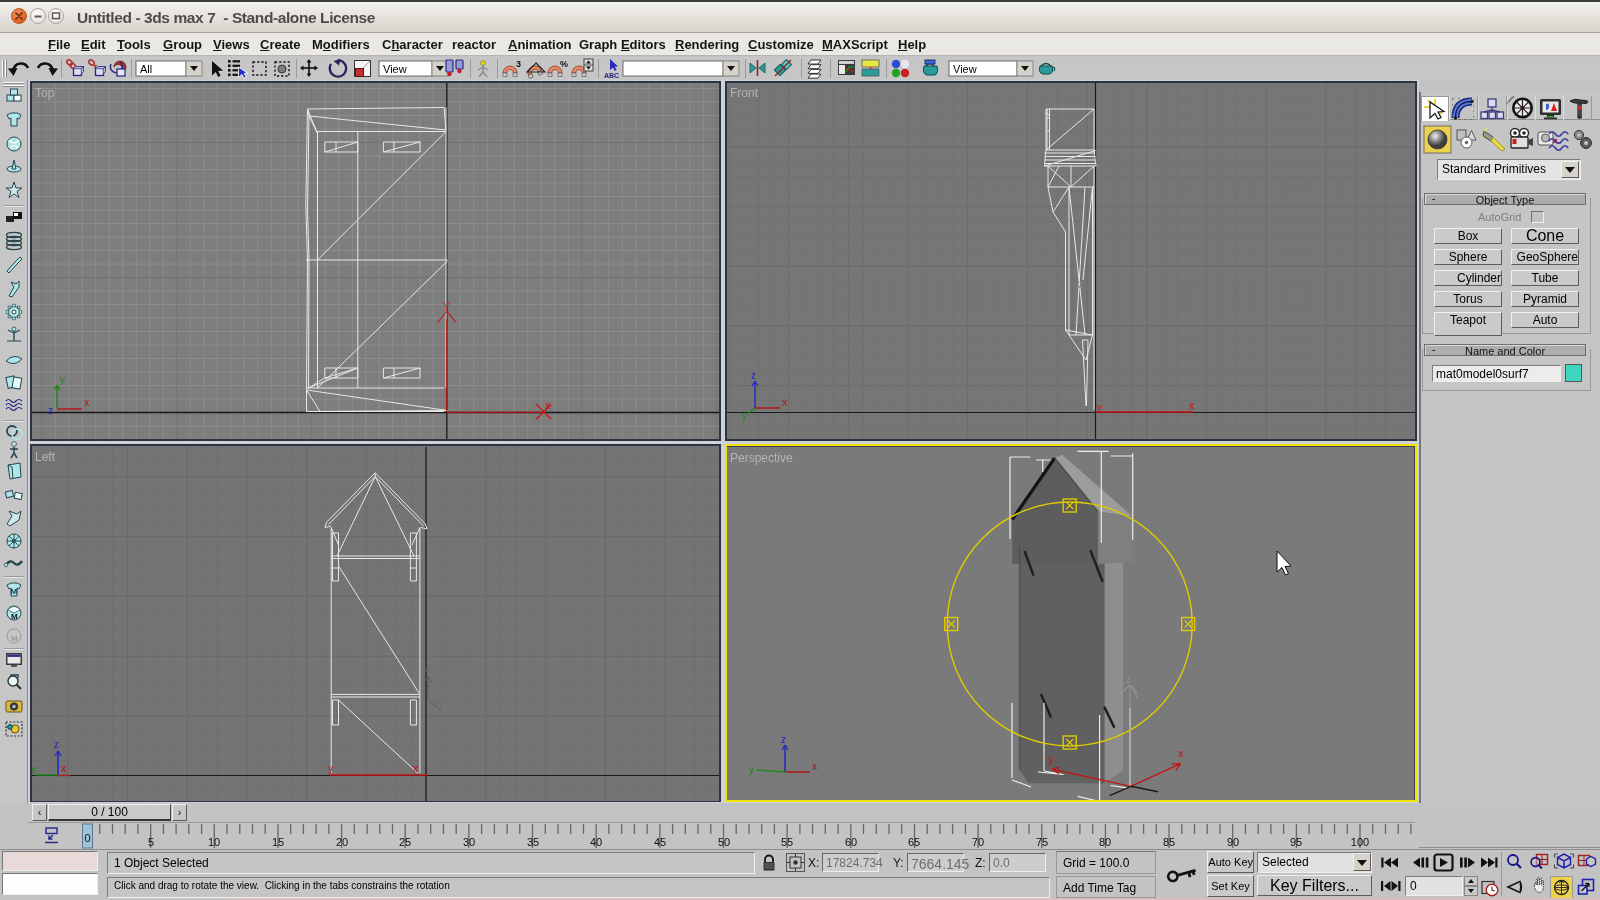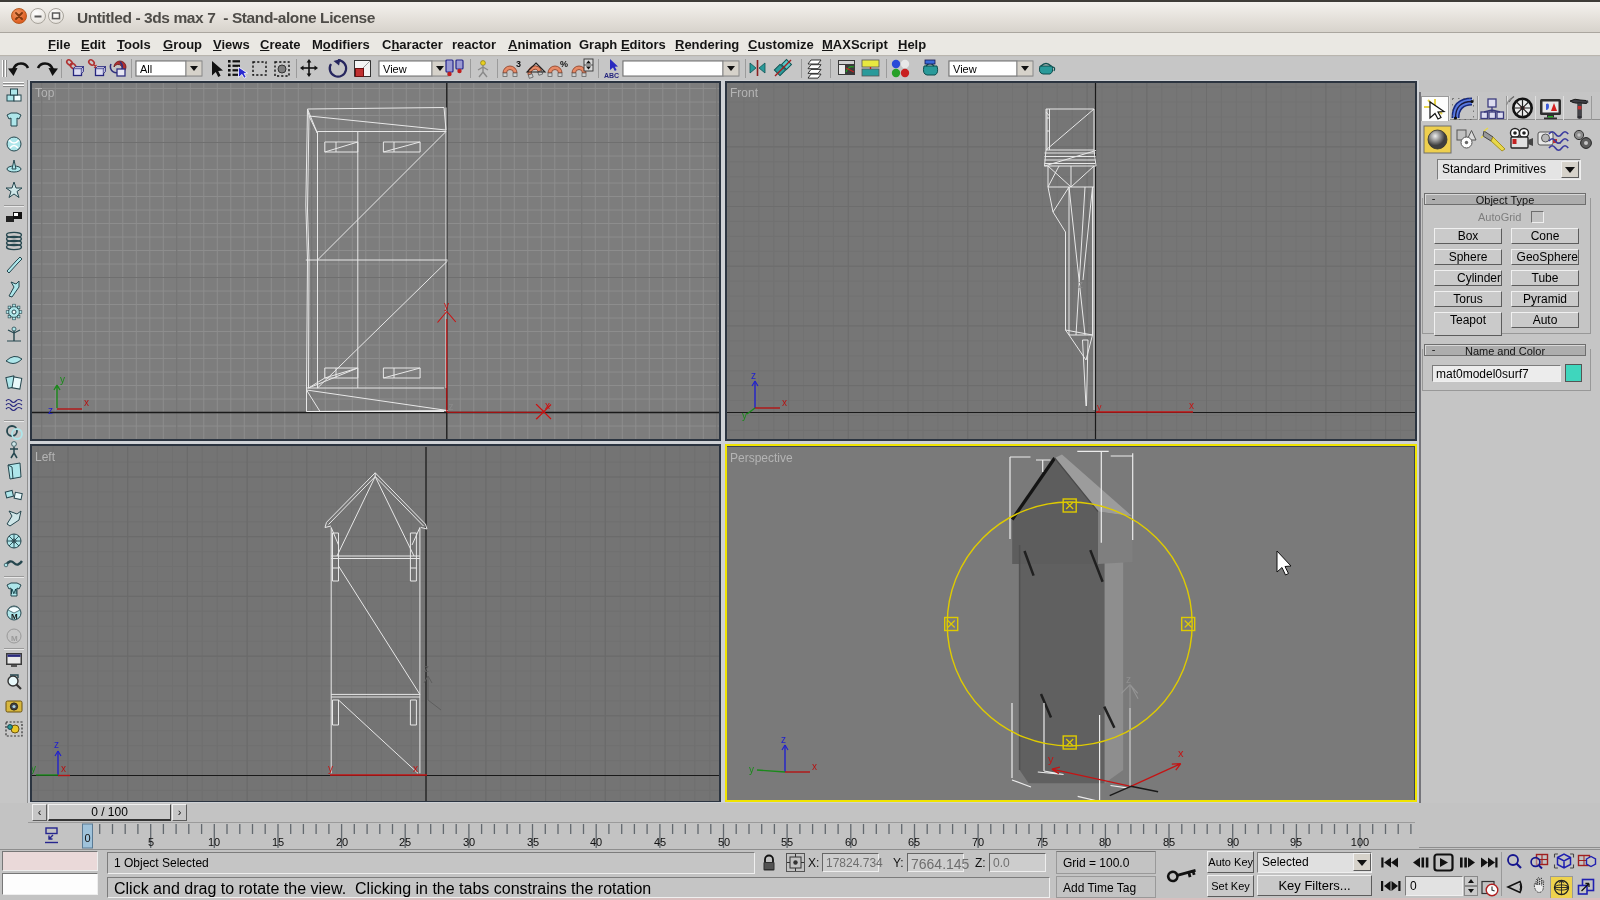--- a/index.html
+++ b/index.html
@@ -621,21 +621,21 @@
 <div style="position:absolute;left:1px;top:257px;width:169px;height:42px;border:1px solid #989898;border-top:none"></div>
 <div style="position:absolute;left:3px;top:101px;width:162px;height:12px;background:#adadad;border:1px solid #6e6e6e;box-shadow:inset 1px 1px 0 #d8d8d8"></div>
 <div style="position:absolute;left:8px;top:101px;width:9px;height:11px;font-size:11px;color:#111;line-height:10px;text-align:center">-</div>
 <div style="position:absolute;left:3px;top:102px;width:162px;text-align:center;font-size:11px;color:#111">Object Type</div>
 <div style="position:absolute;left:3px;top:251.5px;width:162px;height:12px;background:#adadad;border:1px solid #6e6e6e;box-shadow:inset 1px 1px 0 #d8d8d8"></div>
 <div style="position:absolute;left:8px;top:251.5px;width:9px;height:11px;font-size:11px;color:#111;line-height:10px;text-align:center">-</div>
 <div style="position:absolute;left:3px;top:252.5px;width:162px;text-align:center;font-size:11px;color:#111">Name and Color</div>
 <div style="position:absolute;left:57px;top:119px;font-size:11px;color:#7e7e7e">AutoGrid</div>
 <div style="position:absolute;left:110px;top:119px;width:13px;height:12px;background:#c2c2c2;border-top:1px solid #6e6e6e;border-left:1px solid #6e6e6e;border-right:1px solid #efefef;border-bottom:1px solid #efefef"></div>
 <div class="raised" style="position:absolute;left:13px;top:136px;width:68px;height:16px;font-size:12px;color:#000;text-align:center;line-height:14px;background:#cacaca">Box</div>
-<div class="raised" style="position:absolute;left:90px;top:136px;width:68px;height:16px;font-size:12px;color:#000;text-align:center;line-height:14px;background:#cacaca">Cone</div>
+<div class="raised" style="position:absolute;left:90px;top:136px;width:68px;height:16px;font-size:16px;color:#000;text-align:center;line-height:14px;background:#cacaca">Cone</div>
 <div class="raised" style="position:absolute;left:13px;top:157px;width:68px;height:16px;font-size:12px;color:#000;text-align:center;line-height:14px;background:#cacaca">Sphere</div>
 <div class="raised" style="position:absolute;left:90px;top:157px;width:68px;height:16px;font-size:12px;color:#000;text-align:right;line-height:14px;background:#cacaca">GeoSphere</div>
 <div class="raised" style="position:absolute;left:13px;top:178px;width:68px;height:16px;font-size:12px;color:#000;text-align:right;line-height:14px;background:#cacaca">Cylinder</div>
 <div class="raised" style="position:absolute;left:90px;top:178px;width:68px;height:16px;font-size:12px;color:#000;text-align:center;line-height:14px;background:#cacaca">Tube</div>
 <div class="raised" style="position:absolute;left:13px;top:199px;width:68px;height:16px;font-size:12px;color:#000;text-align:center;line-height:14px;background:#cacaca">Torus</div>
 <div class="raised" style="position:absolute;left:90px;top:199px;width:68px;height:16px;font-size:12px;color:#000;text-align:center;line-height:14px;background:#cacaca">Pyramid</div>
 <div class="raised" style="position:absolute;left:13px;top:220px;width:68px;height:24px;font-size:12px;color:#000;text-align:center;line-height:14px;background:#cacaca">Teapot</div>
 <div class="raised" style="position:absolute;left:90px;top:220px;width:68px;height:16px;font-size:12px;color:#000;text-align:center;line-height:14px;background:#cacaca">Auto</div>
 <div class="sunken" style="position:absolute;left:11px;top:273px;width:129px;height:17px;background:#ececec"></div>
 <div style="position:absolute;left:15px;top:275px;font-size:12px;color:#000">mat0model0surf7</div>
@@ -678,21 +678,21 @@
       </g>
       <rect x="82.5" y="1" width="10" height="24" fill="#9fc2da" stroke="#5a7a94"></rect>
       <text x="87.5" y="19" font-size="11" fill="#111" text-anchor="middle">0</text>
     </svg>
 <div style="position:absolute;left:0;top:46px;width:1600px;height:1px;background:#8e8e8e"></div>
 <div style="position:absolute;left:2px;top:48px;width:96px;height:20px;background:#ead9d9;border-top:1px solid #777;border-left:1px solid #777;border-right:1px solid #eee;border-bottom:1px solid #eee"></div>
 <div style="position:absolute;left:2px;top:70px;width:96px;height:22px;background:#fdfdfd;border-top:1px solid #777;border-left:1px solid #777;border-right:1px solid #eee;border-bottom:1px solid #eee"></div>
 <div class="sunken" style="position:absolute;left:107px;top:49px;width:648px;height:22px;background:#c5c5c5"></div>
 <div style="position:absolute;left:114px;top:53px;font-size:12px;color:#000">1 Object Selected</div>
 <div class="sunken" style="position:absolute;left:107px;top:74px;width:943px;height:21px;background:#c5c5c5"></div>
-<div style="position:absolute;left:114px;top:77px;font-size:16px;color:#000">Click and drag to rotate the view.&nbsp; Clicking in the tabs constrains the rotation</div>
+<div style="position:absolute;left:114px;top:77px;font-size:10px;color:#000">Click and drag to rotate the view.&nbsp; Clicking in the tabs constrains the rotation</div>
 <svg style="position:absolute;left:760px;top:51px" width="18" height="19">
       <path d="M5 8 V5.5 A4 4 0 0 1 13 5.5 V8" fill="none" stroke="#111" stroke-width="1.8"></path>
       <rect x="3.5" y="8" width="11" height="8.5" rx="1" fill="#2e2e2e"></rect>
       <path d="M4.5 10 h9 M4.5 12 h9 M4.5 14 h9" stroke="#8a8a8a" stroke-width="0.8"></path>
     </svg>
 <div style="position:absolute;left:786px;top:50px;width:19px;height:19px;border:1px solid #555"></div>
 <svg style="position:absolute;left:786px;top:50px" width="19" height="19">
       <rect x="4" y="4" width="11" height="11" fill="none" stroke="#333"></rect>
       <circle cx="9.5" cy="9.5" r="2.2" fill="#333"></circle>
       <path d="M9.5 1 V4 M9.5 15 V18 M1 9.5 H4 M15 9.5 H18" stroke="#333"></path>
@@ -717,21 +717,21 @@
       </g>
     </svg>
 <div class="raised" style="position:absolute;left:1207px;top:48px;width:47px;height:22px;font-size:11px;color:#000;text-align:right;line-height:20px;font-size:11px;background:#c9c9c9">Auto Key</div>
 <div class="raised" style="position:absolute;left:1207px;top:72px;width:47px;height:22px;font-size:11px;color:#000;text-align:center;line-height:20px;font-size:11px;background:#c9c9c9">Set Key</div>
 <div class="sunken" style="position:absolute;left:1257px;top:49px;width:115px;height:21px;background:#e0e0e0"></div>
 <div style="position:absolute;left:1262px;top:52px;font-size:12px;color:#000">Selected</div>
 <div class="raised" style="position:absolute;left:1353px;top:50px;width:18px;height:18px;background:#d6d2ca"></div>
 <svg style="position:absolute;left:1356px;top:56px" width="12" height="8">
       <path d="M1 1 L11 1 L6 7 Z" fill="#111"></path>
     </svg>
-<div class="raised" style="position:absolute;left:1257px;top:72px;width:115px;height:21px;font-size:13px;color:#000;text-align:center;line-height:19px;background:#c9c9c9">Key Filters...</div>
+<div class="raised" style="position:absolute;left:1257px;top:72px;width:115px;height:21px;font-size:16px;color:#000;text-align:center;line-height:19px;background:#c9c9c9">Key Filters...</div>
 <svg style="position:absolute;left:1378px;top:49px" width="125" height="46" viewBox="0 0 125 46">
 <g fill="#111">
         <path d="M5.5 5.5 v10 h-2.2 v-10 Z"></path>
         <path d="M13 5.5 L6 10.5 L13 15.5 Z"></path>
         <path d="M20 5.5 L13 10.5 L20 15.5 Z"></path>
       </g>
 <g fill="#111" transform="translate(32,0)">
         <path d="M10 5.5 L3 10.5 L10 15.5 Z"></path>
         <rect x="11.5" y="5.5" width="2.6" height="10"></rect>
         <rect x="15.8" y="5.5" width="2.6" height="10"></rect>

